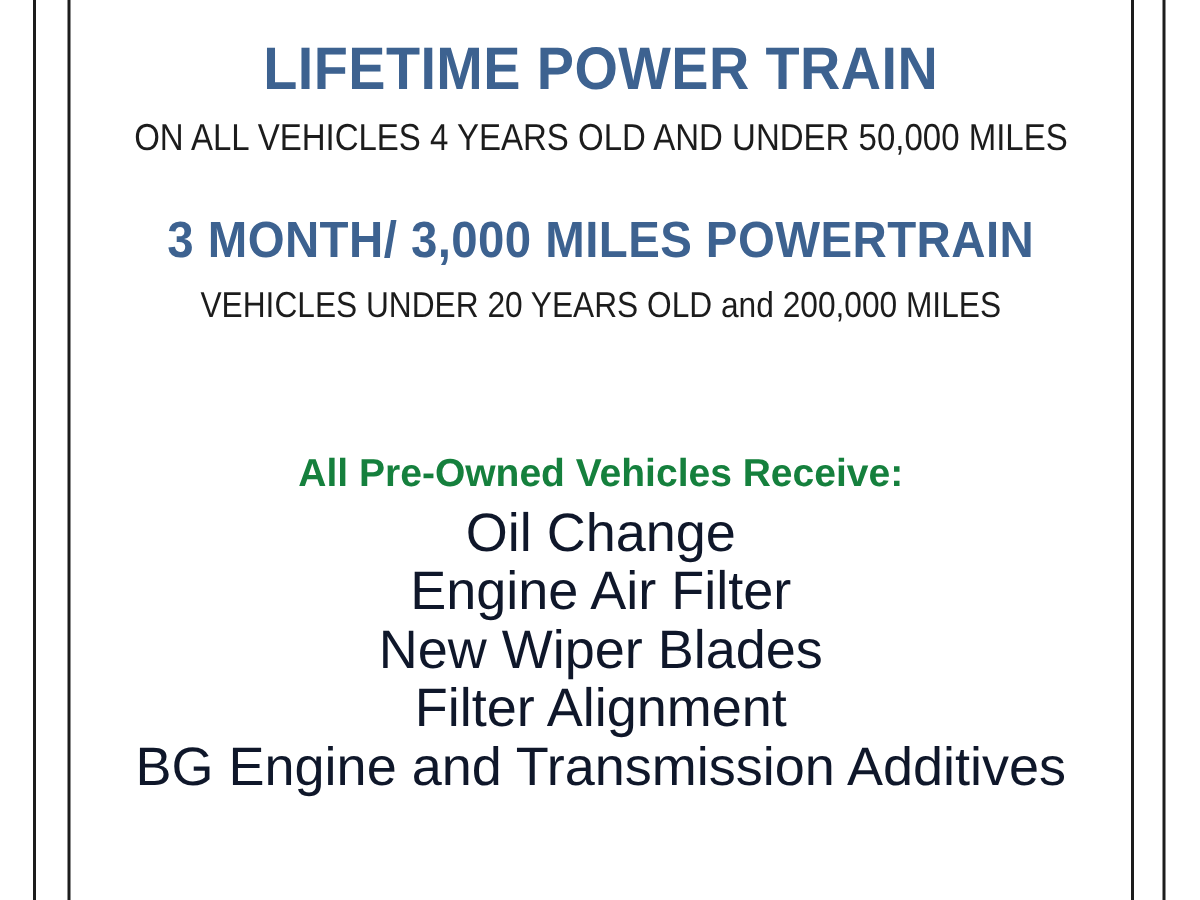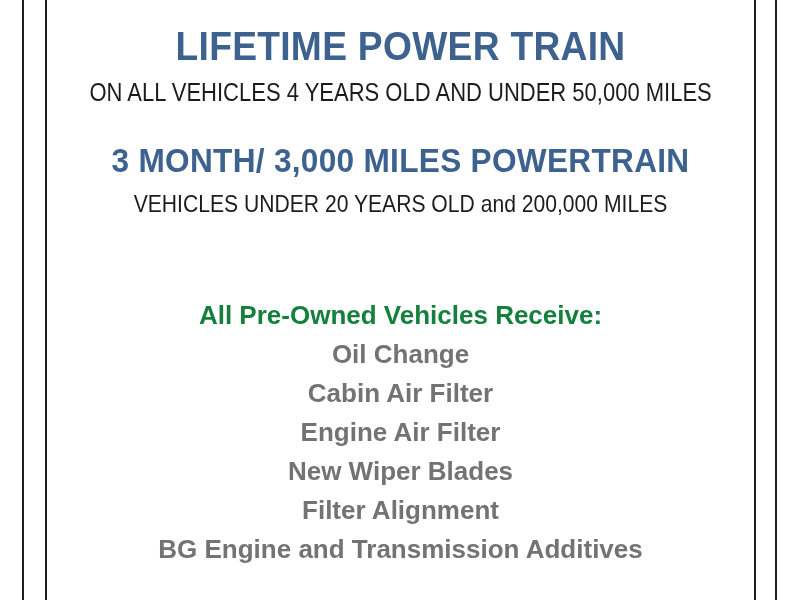--- a/index.html
+++ b/index.html
@@ -89,23 +89,23 @@
     top: 296px;
   }
   .list-title {
     color: #15803d;
     font-size: 26px;
     font-weight: 700;
     line-height: 39px;
     white-space: nowrap;
   }
   .list-item {
-    color: #737373;
-    font-size: 26px;
-    font-weight: 700;
+    color: #0f172a;
+    font-size: 36px;
+    font-weight: 400;
     line-height: 39px;
     white-space: nowrap;
   }
 </style>
 </head>
 <body>
 
 <div id="page">
 
   <div class="rule rule-l1"></div>
@@ -119,21 +119,20 @@
 
     <div class="subline subline-1">ON ALL VEHICLES 4 YEARS OLD AND UNDER 50,000 MILES</div>
 
     <div class="headline headline-2">3 MONTH/ 3,000 MILES POWERTRAIN</div>
 
     <div class="subline subline-2">VEHICLES UNDER 20 YEARS OLD and 200,000 MILES</div>
 
     <div class="list-block">
       <div class="list-title">All Pre-Owned Vehicles Receive:</div>
       <div class="list-item">Oil Change</div>
-      <div class="list-item">Cabin Air Filter</div>
       <div class="list-item">Engine Air Filter</div>
       <div class="list-item">New Wiper Blades</div>
       <div class="list-item">Filter Alignment</div>
       <div class="list-item">BG Engine and Transmission Additives</div>
     </div>
 
   </div>
 </div>
 
 </body></html>

